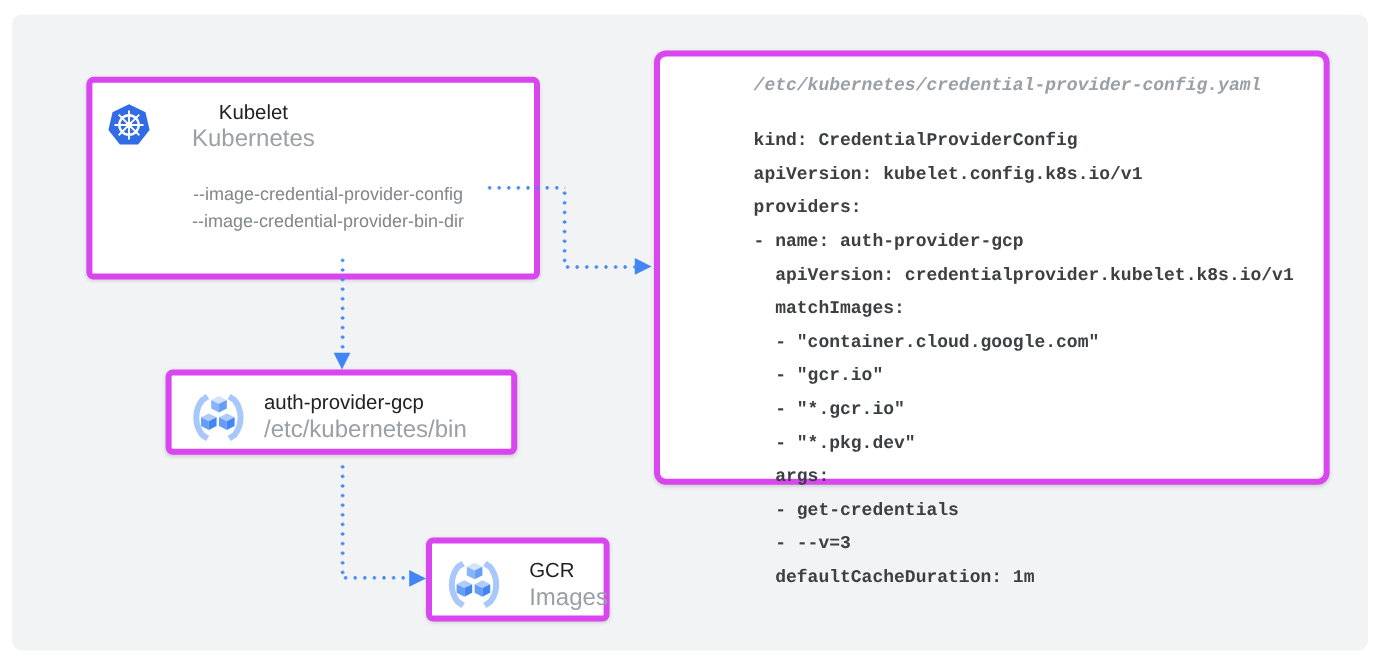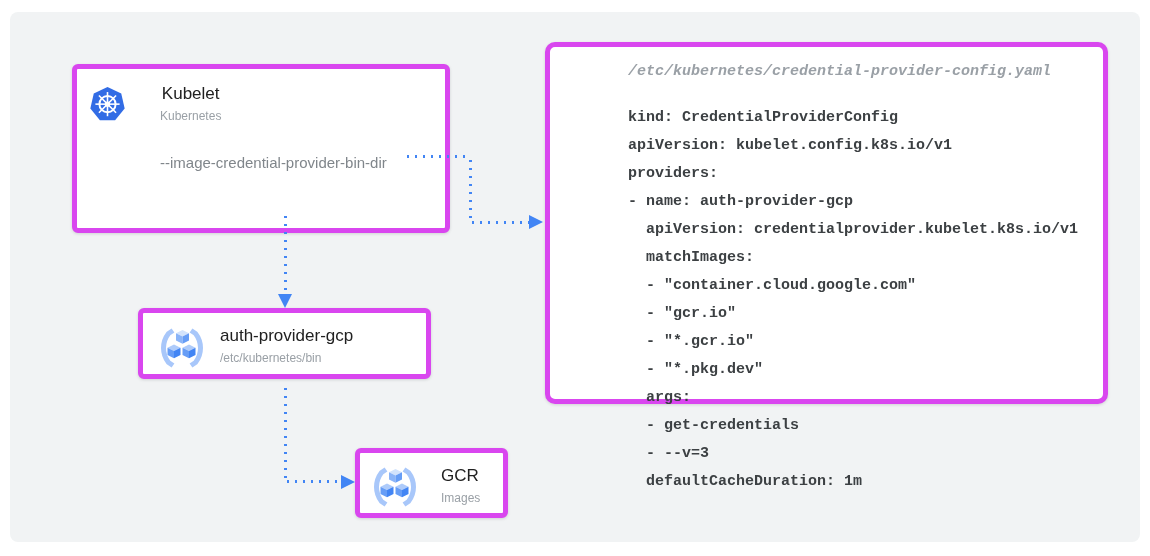--- a/index.html
+++ b/index.html
@@ -14,21 +14,21 @@
   .card{
     position:absolute;background:#ffffff;border:5px solid #d946ef;border-radius:6px;
     box-shadow:0 1px 3px rgba(60,64,67,.18);box-sizing:border-box;
   }
   #kubelet-card{left:72px;top:64px;width:378px;height:169px;text-align:center;}
   #auth-card{left:138px;top:308px;width:293px;height:71px;}
   #gcr-card{left:355px;top:448px;width:153px;height:70px;}
   #code-card{left:545px;top:42px;width:563px;height:362px;border-radius:10px;}
 
   .node-title{font-size:17px;color:#212121;line-height:20px;}
-  .node-sub{font-size:12px;color:#9aa0a6;line-height:19px;margin-top:3px;}
+  .node-sub{font-size:20px;color:#9aa0a6;line-height:19px;margin-top:3px;}
 
   #kubelet-card .icon-k8s{position:absolute;left:11px;top:17px;width:39px;height:39px;}
   #kubelet-card .node-text{position:absolute;left:83px;top:15px;}
   .flags{position:absolute;left:83px;top:83px;font-size:15px;color:#80868b;line-height:22px;}
 
   #auth-card .icon-gcr{position:absolute;left:15px;top:11px;width:48px;height:48px;}
   #auth-card .node-text{position:absolute;left:77px;top:13px;}
   #gcr-card .icon-gcr{position:absolute;left:11px;top:10px;width:48px;height:48px;}
   #gcr-card .node-text{position:absolute;left:81px;top:13px;}
 
@@ -76,20 +76,21 @@
         <line x1="20" y1="18.6" x2="28.8" y2="9.8"></line>
         <line x1="20" y1="18.6" x2="11.2" y2="27.4"></line>
         <line x1="20" y1="18.6" x2="28.8" y2="27.4"></line>
       </g>
     </svg>
     <div class="node-text">
       <div class="node-title">Kubelet</div>
       <div class="node-sub">Kubernetes</div>
     </div>
     <div class="flags">
+      <div>--image-credential-provider-config</div>
       <div>--image-credential-provider-bin-dir</div>
     </div>
   </div>
 
   <div class="card" id="auth-card">
     <svg class="icon-gcr" viewBox="0 0 48 48">
       <path d="M15 6.5 L10.5 9.5 Q5.5 16 5.5 24 Q5.5 32 10.5 38.5 L15 41.5" fill="none" stroke="#a8c7fa" stroke-width="5"></path>
       <path d="M33 6.5 L37.5 9.5 Q42.5 16 42.5 24 Q42.5 32 37.5 38.5 L33 41.5" fill="none" stroke="#a8c7fa" stroke-width="5"></path>
       <g transform="translate(24.5,13)">
         <polygon points="0,-7 6.5,-3.7 0,-0.5 -6.5,-3.7" fill="#d2e3fc"></polygon>

